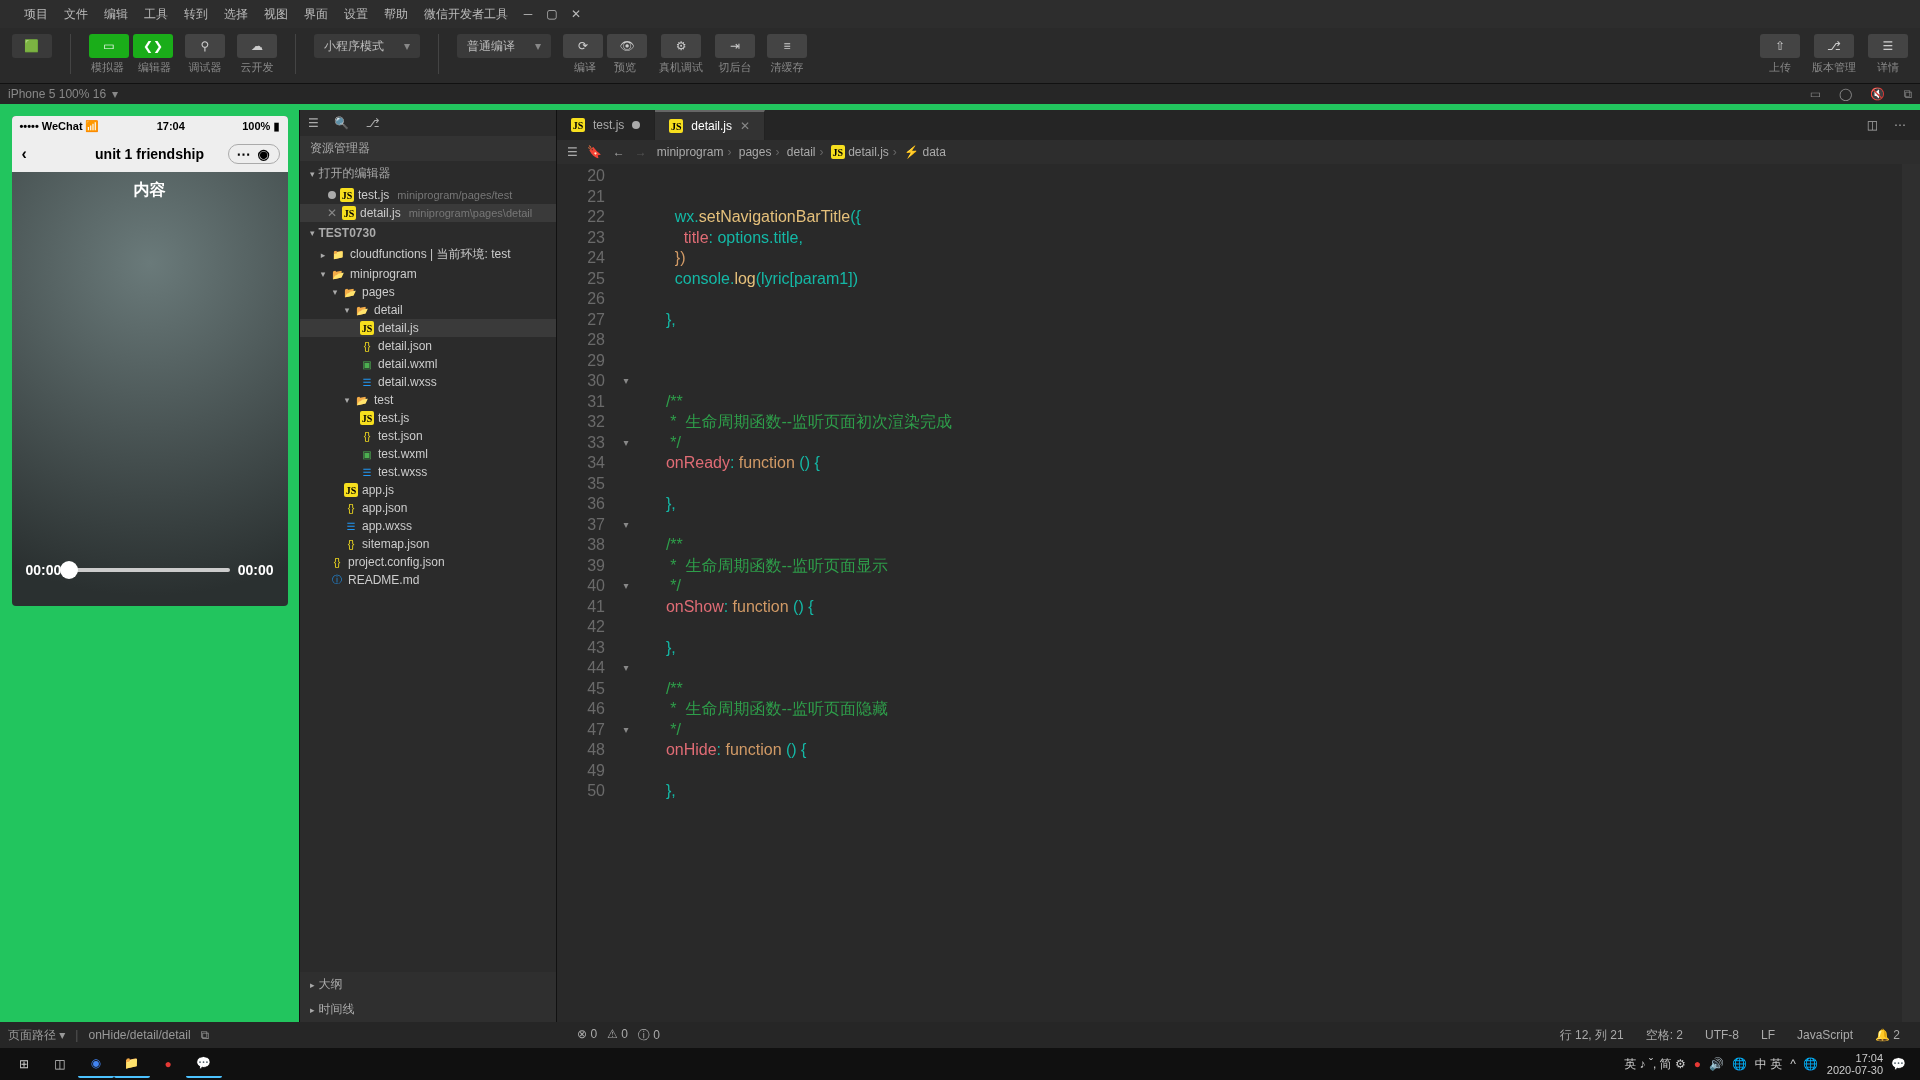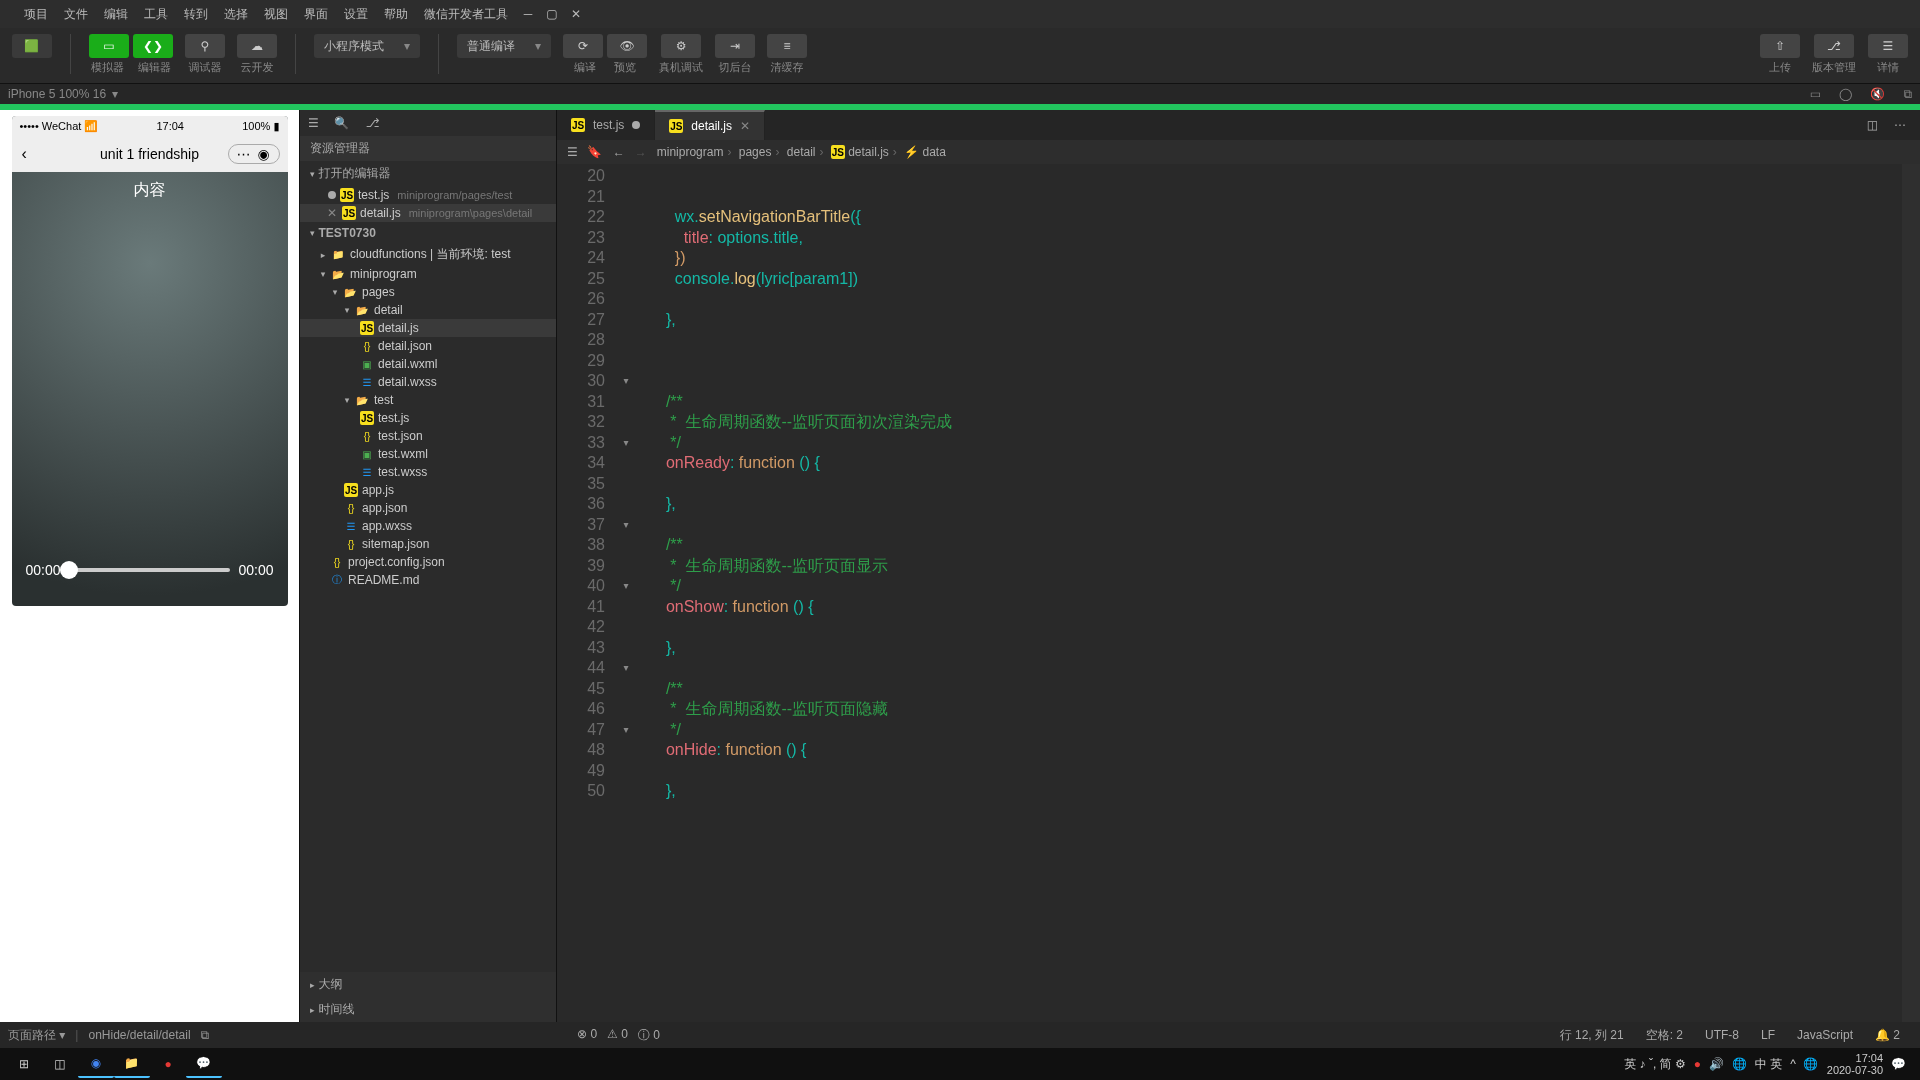--- a/index.html
+++ b/index.html
@@ -25,21 +25,21 @@
 .spacer { flex:1; }
 
 
 .devbar { height:26px; background:#262626; display:flex; align-items:center; padding:0 8px; color:#888; border-bottom:6px solid #22c55e; }
 .devbar .dev-sel { cursor:pointer; display:flex; align-items:center; gap:6px; }
 .devbar .dev-icons { margin-left:auto; display:flex; gap:18px; }
 .devbar .dev-icons span { cursor:pointer; }
 
 
 .main { display:flex; height:calc(100% - 28px - 56px - 26px - 26px - 32px); }
-.sim-pane { width:299px; background:#ffffff; display:flex; flex-direction:column; align-items:center; padding-top:6px; }
+.sim-pane { width:299px; background:#22c55e; display:flex; flex-direction:column; align-items:center; padding-top:6px;font-weight:bold; }
 .phone { width:276px; height:490px; background:radial-gradient(circle at 50% 30%, #6a7a7a, #2a3030 90%); border-radius:4px; overflow:hidden; position:relative; display:flex; flex-direction:column; }
 .phone-status { height:20px; background:#eee; color:#000; display:flex; align-items:center; justify-content:space-between; padding:0 8px; font-size:11px; }
 .phone-nav { height:36px; background:#eee; color:#000; display:flex; align-items:center; justify-content:center; position:relative; font-size:14px; }
 .phone-nav .back { position:absolute; left:10px; font-size:16px; cursor:pointer; }
 .phone-nav .capsule { position:absolute; right:8px; display:flex; align-items:center; gap:6px; border:1px solid #aaa; border-radius:18px; padding:2px 8px; }
 .phone-nav .capsule span { width:14px; height:14px; display:flex; align-items:center; justify-content:center; }
 .phone-body { flex:1; display:flex; flex-direction:column; color:#fff; }
 .phone-body .heading { text-align:center; font-size:16px; padding:8px 0; }
 .phone-player { margin-top:auto; padding:18px 14px 28px; display:flex; align-items:center; gap:8px; color:#fff; font-size:14px; }
 .phone-player .track { flex:1; height:4px; background:#ccc; border-radius:2px; position:relative; }
@@ -52,21 +52,21 @@
 .exp-title { background:#333; padding:4px 10px; color:#aaa; font-size:12px; }
 .exp-section { padding:4px 10px; color:#aaa; display:flex; align-items:center; gap:4px; cursor:pointer; }
 .exp-section .tri { font-size:9px; }
 .tree { overflow:auto; flex:1; }
 .tree-item { display:flex; align-items:center; gap:4px; padding:2px 0; cursor:pointer; color:#ccc; white-space:nowrap; }
 .tree-item.selected { background:#3a3a3a; }
 .tree-item .dim { color:#777; margin-left:4px; font-size:11px; }
 .tree-item .close-x { color:#888; width:12px; text-align:center; margin-left:2px; }
 .tree-item .dot { width:8px; height:8px; border-radius:50%; background:#aaa; margin-left:4px; }
 .ico { width:14px; height:14px; display:inline-flex; align-items:center; justify-content:center; font-size:10px; border-radius:2px; }
-.ico-js { background:#f7df1e; color:#000; font-weight:bold; }
+.ico-js { background:#f7df1e; color:#000; font-weight:bold;font-family:Liberation Serif, serif; }
 .ico-json { color:#f7df1e; }
 .ico-wxml { color:#4caf50; }
 .ico-wxss { color:#2196f3; }
 .ico-md { color:#2196f3; }
 .ico-folder { color:#c09553; }
 .ico-tri { font-size:9px; color:#aaa; width:10px; display:inline-block; text-align:center;}
 
 
 .editor { flex:1; display:flex; flex-direction:column; background:#292929; }
 .tabs { height:30px; background:#252525; display:flex; align-items:stretch; }

